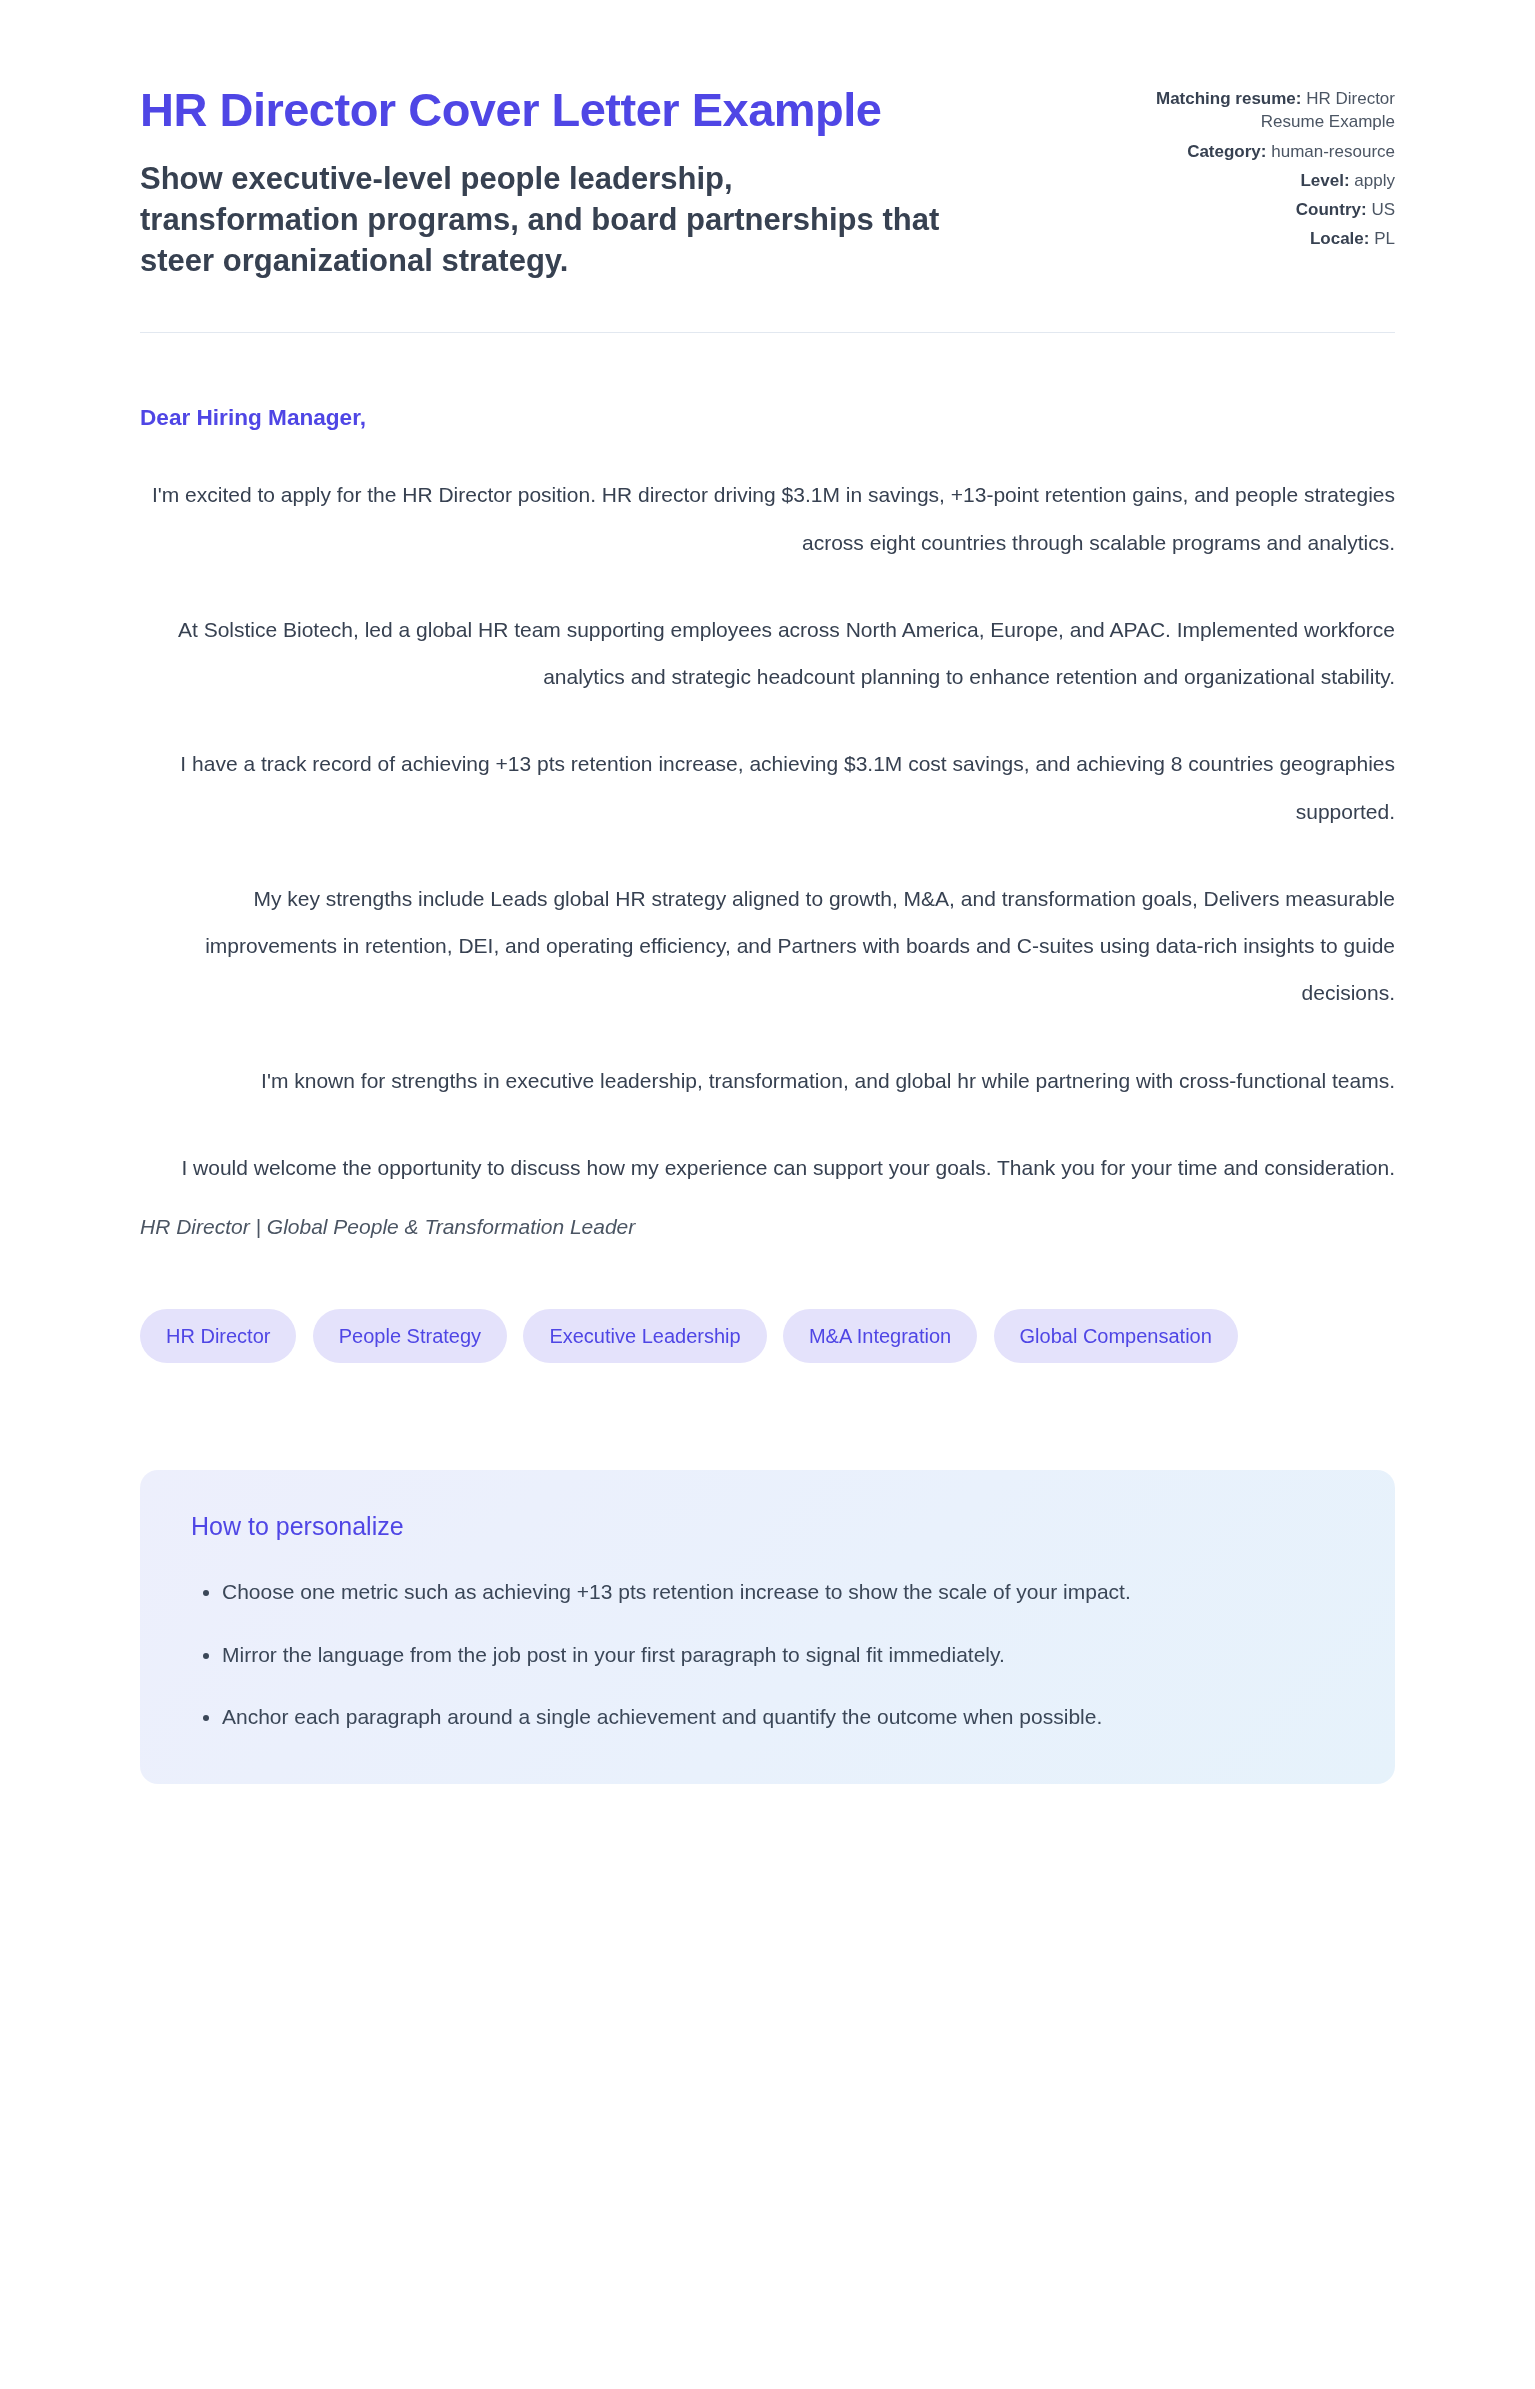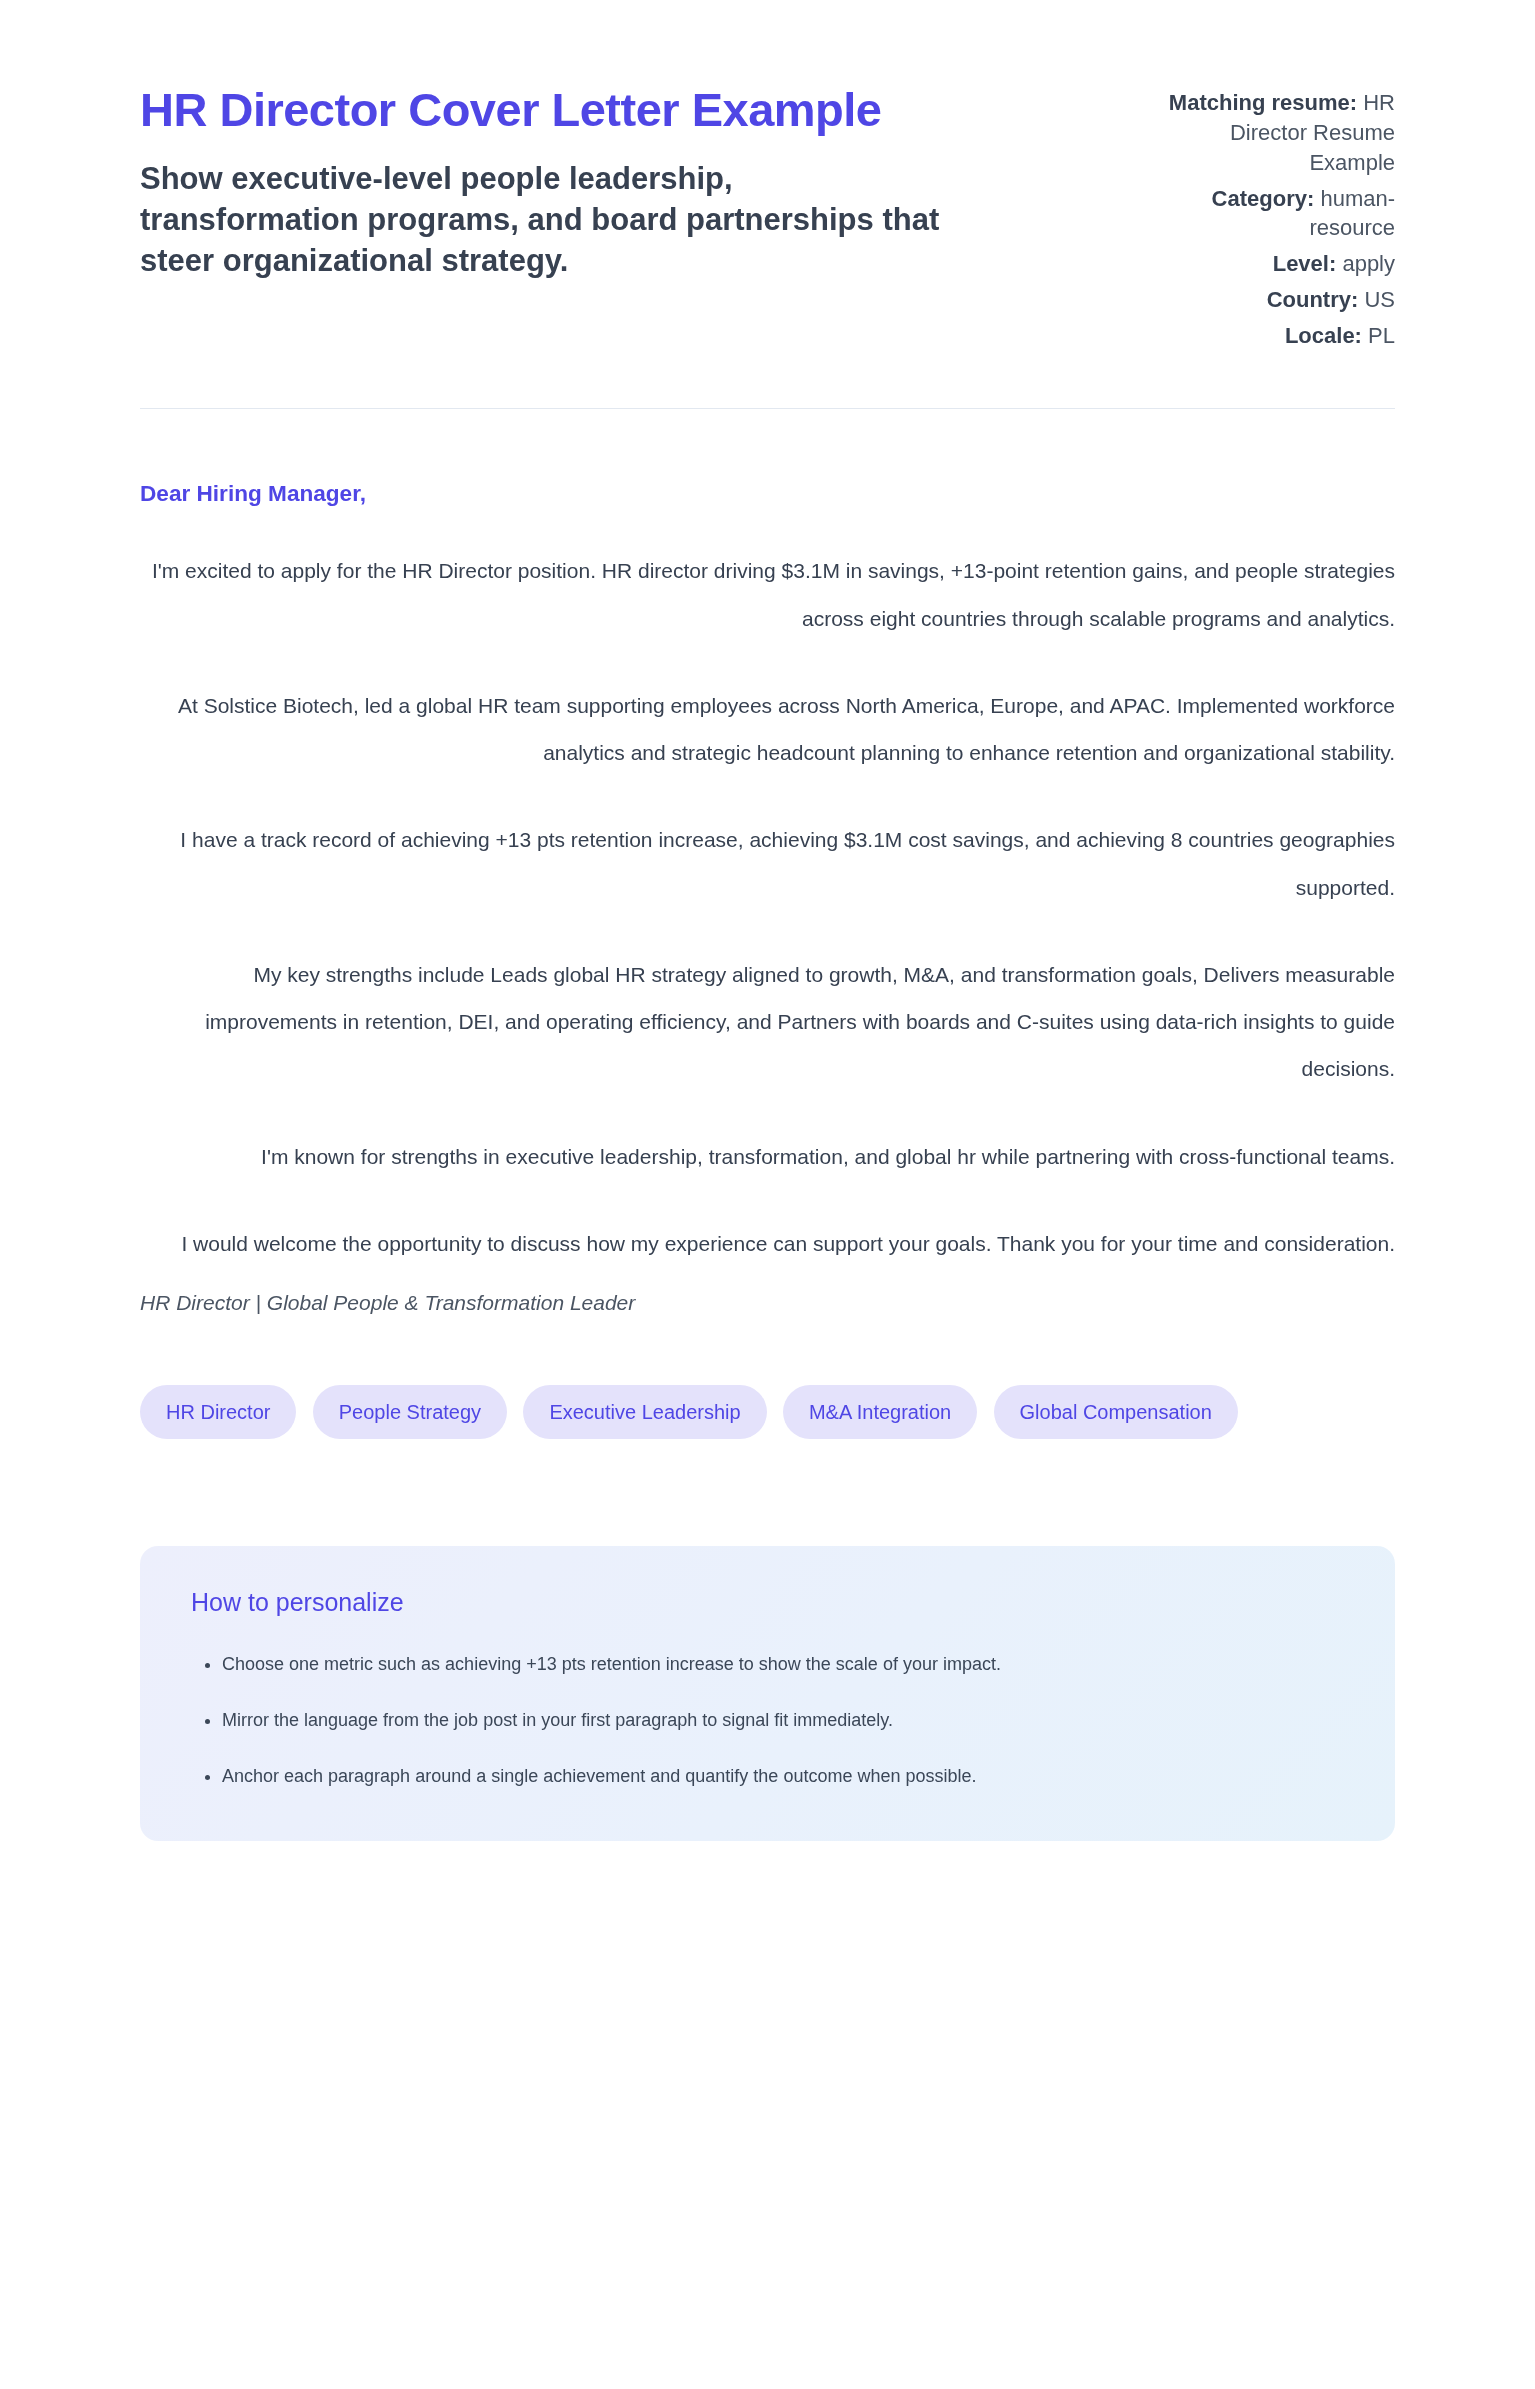--- a/index.html
+++ b/index.html
@@ -39,21 +39,21 @@
     font-size: 31px;
     line-height: 1.32;
     font-weight: 700;
     color: #374151;
   }
   .meta {
     flex: 0 0 253px;
     width: 253px;
     padding-top: 5.4px;
     text-align: right;
-    font-size: 22px;
+    font-size: 17px;
     line-height: 1.35;
     color: #4b5563;
   }
   .meta-item { margin-bottom: 6.3px; }
   .meta-label { font-weight: 700; color: #374151; }
 
   
   .divider {
     border: none;
     border-top: 1.8px solid #e2e8f0;
@@ -117,21 +117,21 @@
     margin: 0;
     font-size: 25px;
     font-weight: 400;
     color: #4f46e5;
   }
   .tips-list {
     margin: 29px 0 0;
     padding: 0 0 0 31px;
   }
   .tip-item {
-    font-size: 18px;
+    font-size: 21px;
     line-height: 2.1;
     color: #3b4758;
     margin-bottom: 18px;
   }
   .tip-item:last-child { margin-bottom: 0; }
   .tip-item::marker { color: #3b4758; }
 </style>
 </head>
 <body>
 

